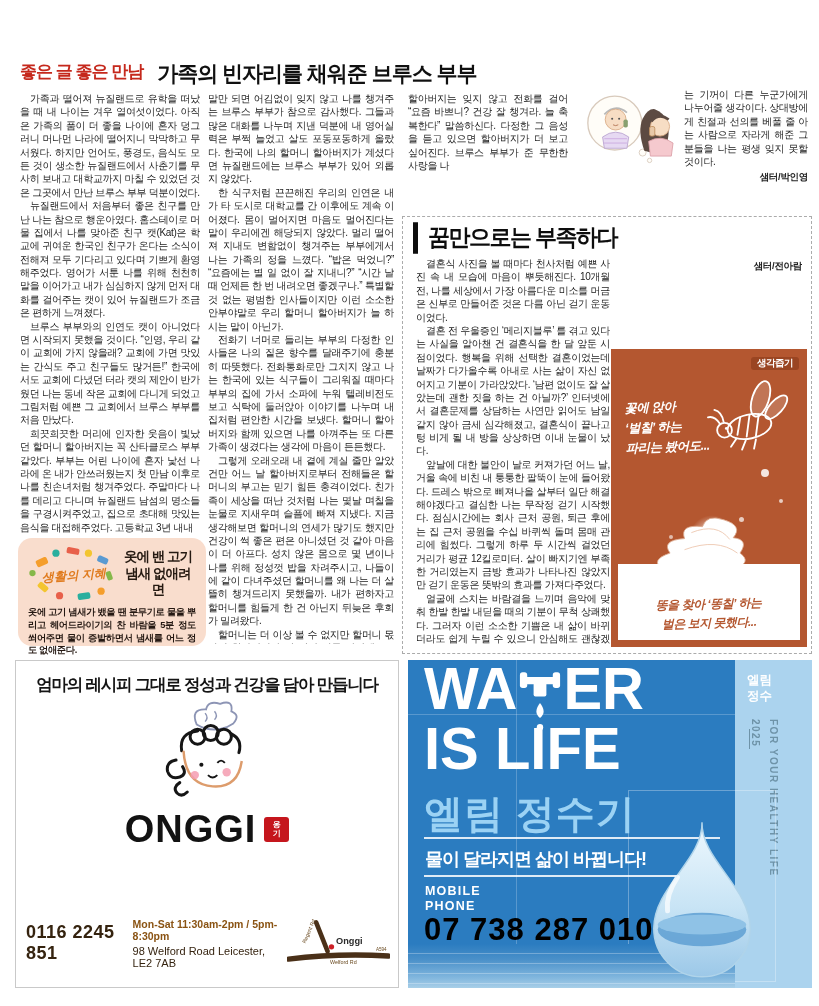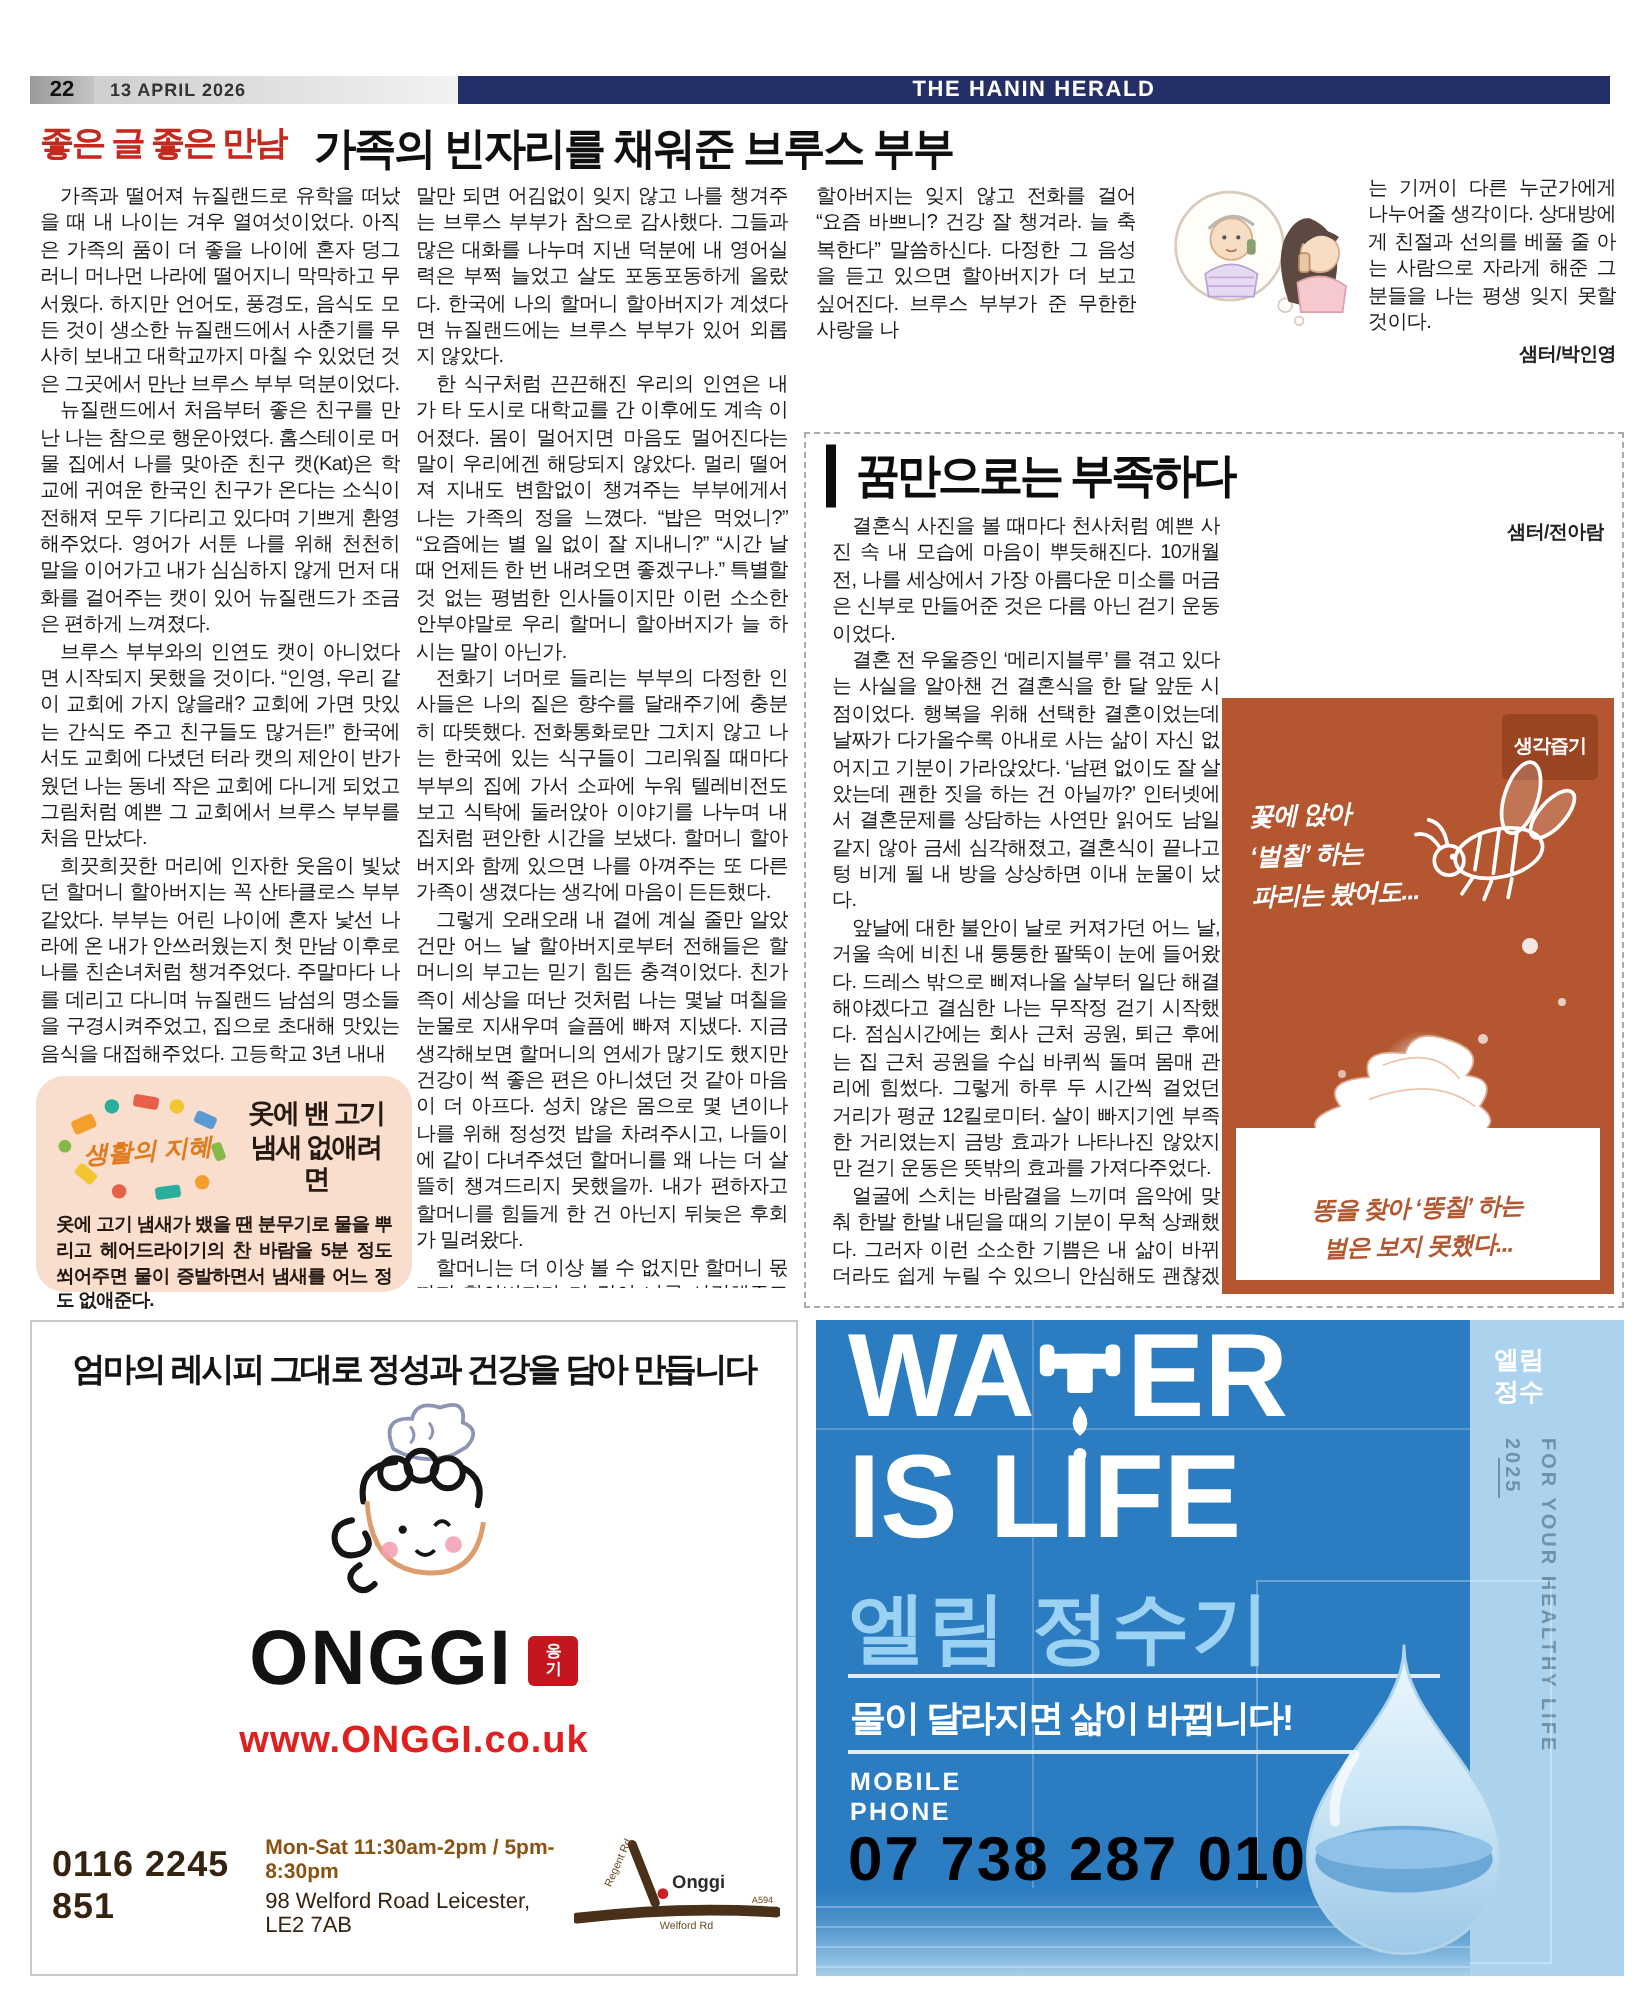--- a/index.html
+++ b/index.html
@@ -48,21 +48,21 @@
     border:1px dashed #ababab; background:#fff; }
   .a2-title { position:absolute; left:10px; top:6px; border-left:5px solid #0d0d0d; padding-left:10px;
     font-size:22px; font-weight:900; letter-spacing:-1.5px; color:#0d0d0d; transform:scaleY(1.05); }
   #a2col1 { left:13px; top:40px; width:194px; height:388px; position:absolute; overflow:hidden; }
   #a2col2 { left:219px; top:40px; width:180px; height:122px; position:absolute; overflow:hidden; }
 
   
   .think-box { position:absolute; left:208px; top:132px; width:196px; height:298px;
     background:#b45730; overflow:hidden; }
   .think-label { position:absolute; top:8px; right:8px; background:#9a4522; color:#fff;
-    font-size:9.5px; font-weight:800; padding:10px 6px; border-radius:3px; letter-spacing:-.5px; }
+    font-size:9.5px; font-weight:800; padding:0 6px; border-radius:3px; letter-spacing:-.5px; }
   .think-top-caption { position:absolute; left:14px; top:48px; color:#fff; font-size:12.5px; font-weight:800;
     font-style:italic; line-height:1.6; white-space:pre-line; transform:rotate(-2deg); letter-spacing:-.5px; }
   .bee { position:absolute; right:4px; top:20px; width:120px; height:92px; }
   .sparkle { position:absolute; border-radius:50%; background:#fff; }
   .glow { position:absolute; left:78px; top:166px; width:46px; height:46px; border-radius:50%;
     background:radial-gradient(circle,#fff 0 18%, rgba(255,255,255,.45) 40%, rgba(255,255,255,0) 70%); }
   .think-panel { position:absolute; left:7px; right:7px; bottom:7px; height:76px; background:#fff;
     display:flex; align-items:flex-end; justify-content:center; padding-bottom:8px; }
   .think-bottom-caption { color:#b45730; font-size:12px; font-weight:800; font-style:italic;
     text-align:center; line-height:1.55; white-space:pre-line; transform:rotate(-1.5deg); letter-spacing:-.5px; }
@@ -113,25 +113,20 @@
     background-blend-mode:normal; }
   .waves::after { content:""; position:absolute; inset:0;
     background:repeating-linear-gradient(180deg, transparent 0 9px, rgba(255,255,255,.28) 9px 10px); }
   .big-drop { position:absolute; left:230px; top:158px; width:128px; height:168px; z-index:3; }
 </style>
 </head>
 <body>
 
 <div class="page">
 
-  <div class="header-row">
-    <div class="page-num-box">22</div>
-    <div class="date-strip">13 APRIL 2026</div>
-    <div class="masthead-bar">THE HANIN HERALD</div>
-  </div>
 
   <div class="a1-head">
     <span class="kicker">좋은 글 좋은 만남</span>
     <span class="a1-title">가족의 빈자리를 채워준 브루스 부부</span>
   </div>
 
   <div class="col" id="a1col1">
       <p class="para">가족과 떨어져 뉴질랜드로 유학을 떠났을 때 내 나이는 겨우 열여섯이었다. 아직은 가족의 품이 더 좋을 나이에 혼자 덩그러니 머나먼 나라에 떨어지니 막막하고 무서웠다. 하지만 언어도, 풍경도, 음식도 모든 것이 생소한 뉴질랜드에서 사춘기를 무사히 보내고 대학교까지 마칠 수 있었던 것은 그곳에서 만난 브루스 부부 덕분이었다.</p>
       <p class="para">뉴질랜드에서 처음부터 좋은 친구를 만난 나는 참으로 행운아였다. 홈스테이로 머물 집에서 나를 맞아준 친구 캣(Kat)은 학교에 귀여운 한국인 친구가 온다는 소식이 전해져 모두 기다리고 있다며 기쁘게 환영해주었다. 영어가 서툰 나를 위해 천천히 말을 이어가고 내가 심심하지 않게 먼저 대화를 걸어주는 캣이 있어 뉴질랜드가 조금은 편하게 느껴졌다.</p>
       <p class="para">브루스 부부와의 인연도 캣이 아니었다면 시작되지 못했을 것이다. “인영, 우리 같이 교회에 가지 않을래? 교회에 가면 맛있는 간식도 주고 친구들도 많거든!” 한국에서도 교회에 다녔던 터라 캣의 제안이 반가웠던 나는 동네 작은 교회에 다니게 되었고 그림처럼 예쁜 그 교회에서 브루스 부부를 처음 만났다.</p>
@@ -260,21 +255,20 @@
       <circle cx="86" cy="77" r="4.5" fill="#f59cb0" opacity=".85"></circle>
       <path d="M66 80 q5 5 10 0" stroke="#151515" stroke-width="2" fill="none"></path>
     </svg>
     <div class="brand-row">
       <span class="onggi-brand">ONGGI</span>
       <span class="seal">
         <span>옹</span>
         <span>기</span>
       </span>
     </div>
-    <div class="onggi-site">www.ONGGI.co.uk</div>
     <div class="onggi-foot">
       <div class="onggi-phone">0116 2245 851</div>
       <div>
         <div class="onggi-hours">Mon-Sat 11:30am-2pm / 5pm-8:30pm</div>
         <div class="onggi-addr">98 Welford Road Leicester, LE2 7AB</div>
       </div>
       <svg class="onggi-map" viewBox="0 0 135 58">
         <path d="M38 2 L53 40" stroke="#4a3018" stroke-width="6" stroke-linecap="round"></path>
         <path d="M2 50 Q68 42 132 46" stroke="#4a3018" stroke-width="7" fill="none" stroke-linecap="round"></path>
         <text x="24" y="30" font-size="7" fill="#6a4a20" transform="rotate(-66 24 30)">Regent Rd</text>

